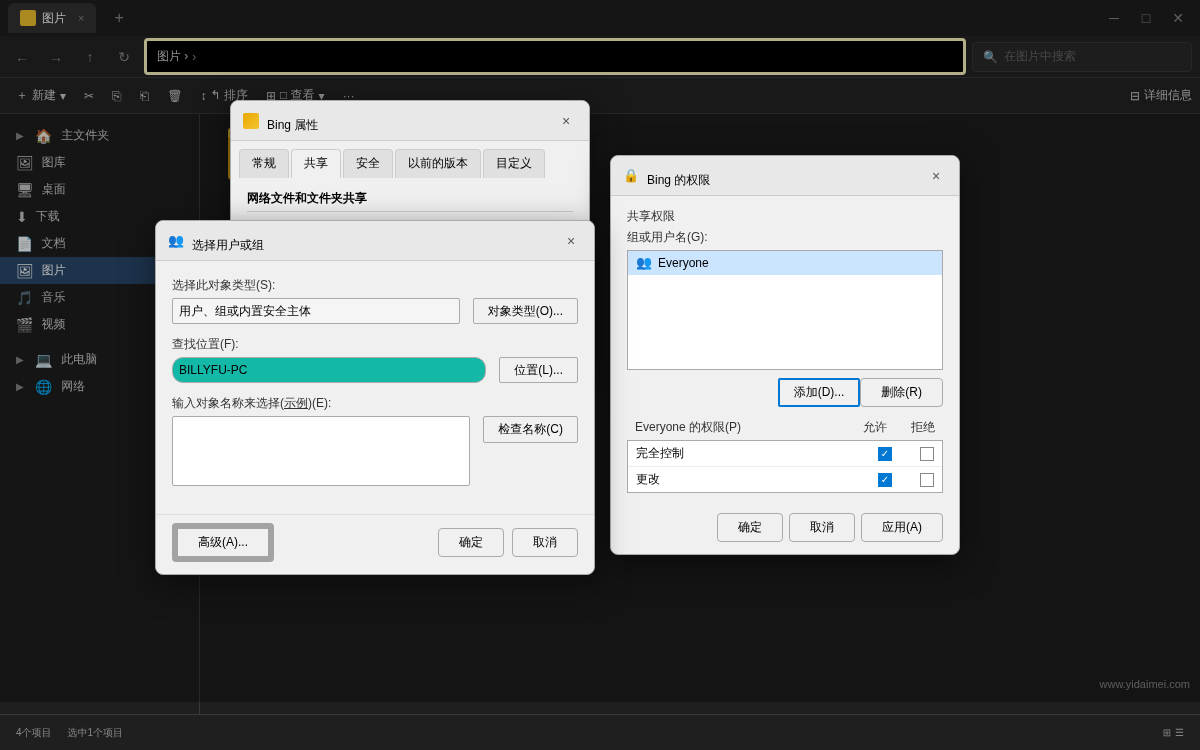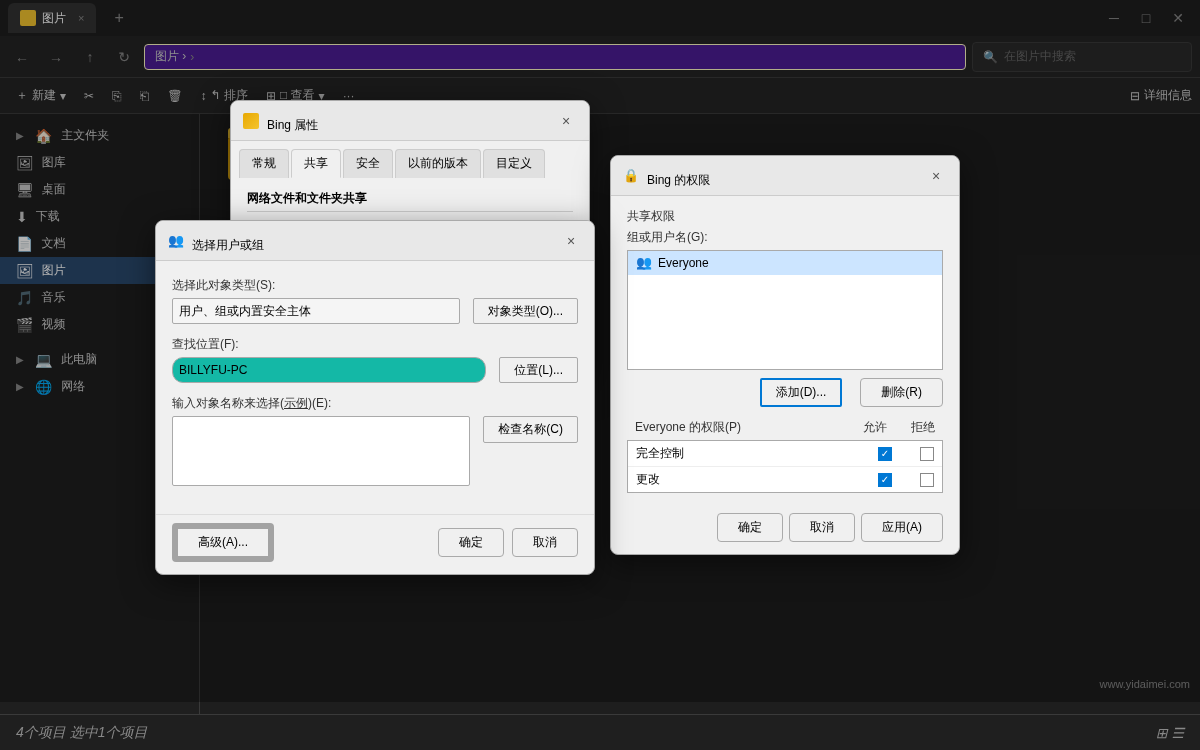--- a/index.html
+++ b/index.html
@@ -57,28 +57,28 @@
       font-size: 14px;
       cursor: pointer;
       display: flex;
       align-items: center;
       justify-content: center;
       border-radius: 4px;
     }
     .breadcrumb {
       display: flex;
       align-items: center;
-      background: #4c1d95;
-      border: 1px solid #fef9c3;
+      background: #000000;
+      border: 3px solid #fef9c3;
       border-radius: 4px;
       padding: 4px 10px;
       flex: 1;
       color: #ccc;
       gap: 4px;
-      height: 26px;
+      height: 37px;
     }
     .search-box {
       display: flex;
       align-items: center;
       background: #2a2a2a;
       border: 1px solid #3a3a3a;
       border-radius: 4px;
       padding: 4px 10px;
       width: 220px;
       height: 30px;
@@ -180,23 +180,22 @@
 
     
     .status-bar {
       height: 36px;
       background: #1f1f1f;
       border-top: 1px solid #3a3a3a;
       display: flex;
       align-items: center;
       padding: 0 16px;
       color: #888;
-      font-size: 14px;
-      gap: 4px;
-      font-style: italic;
+      font-size: 10px;
+      gap: 16px;
     }
 
     
     .modal-overlay {
       position: absolute;
       top: 0;
       left: 0;
       width: 100%;
       height: calc(100% - 48px);
       background: rgba(0,0,0,0.3);
@@ -406,21 +405,21 @@
     .users-icon {
       width: 16px;
       height: 16px;
       color: #555;
       font-size: 13px;
     }
 
     .perm-buttons {
       display: flex;
       justify-content: flex-end;
-      gap: 18px;
+      gap: 0;
       margin-bottom: 12px;
     }
     .btn-add-highlighted {
       border: 2px solid #0078d4;
       padding: 4px 14px;
       border-radius: 2px;
       background: #f0f0f0;
       cursor: pointer;
       font-size: 12px;
     }

